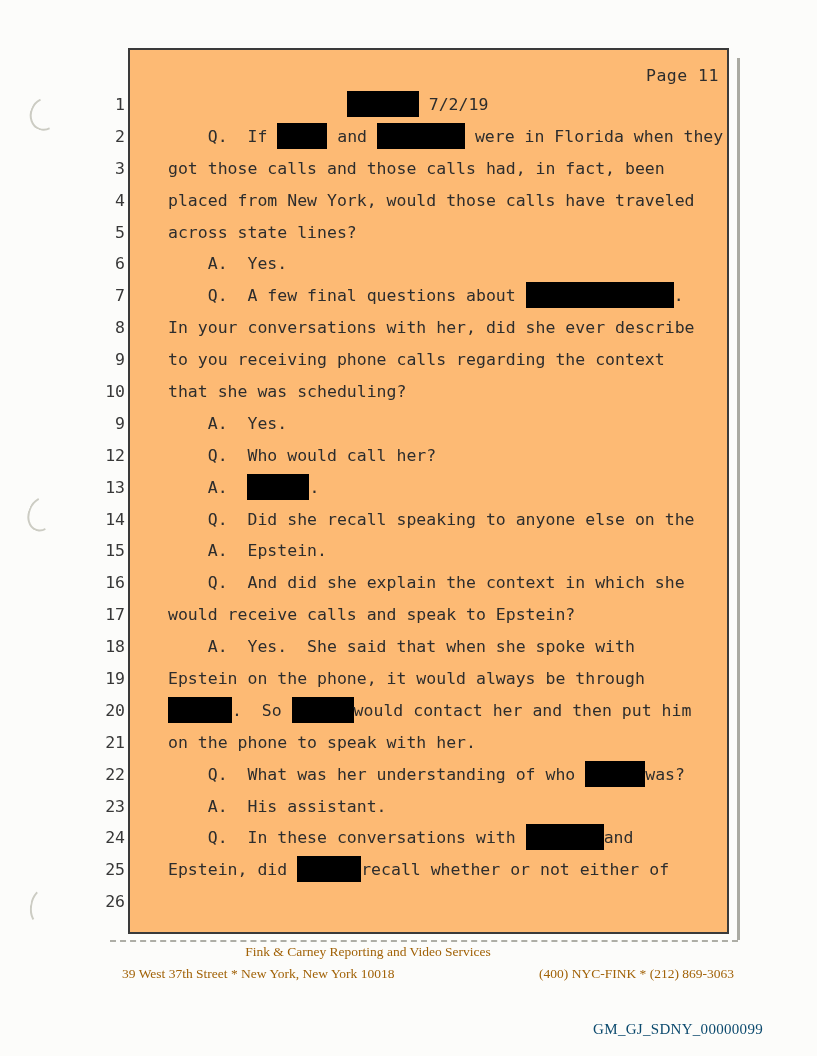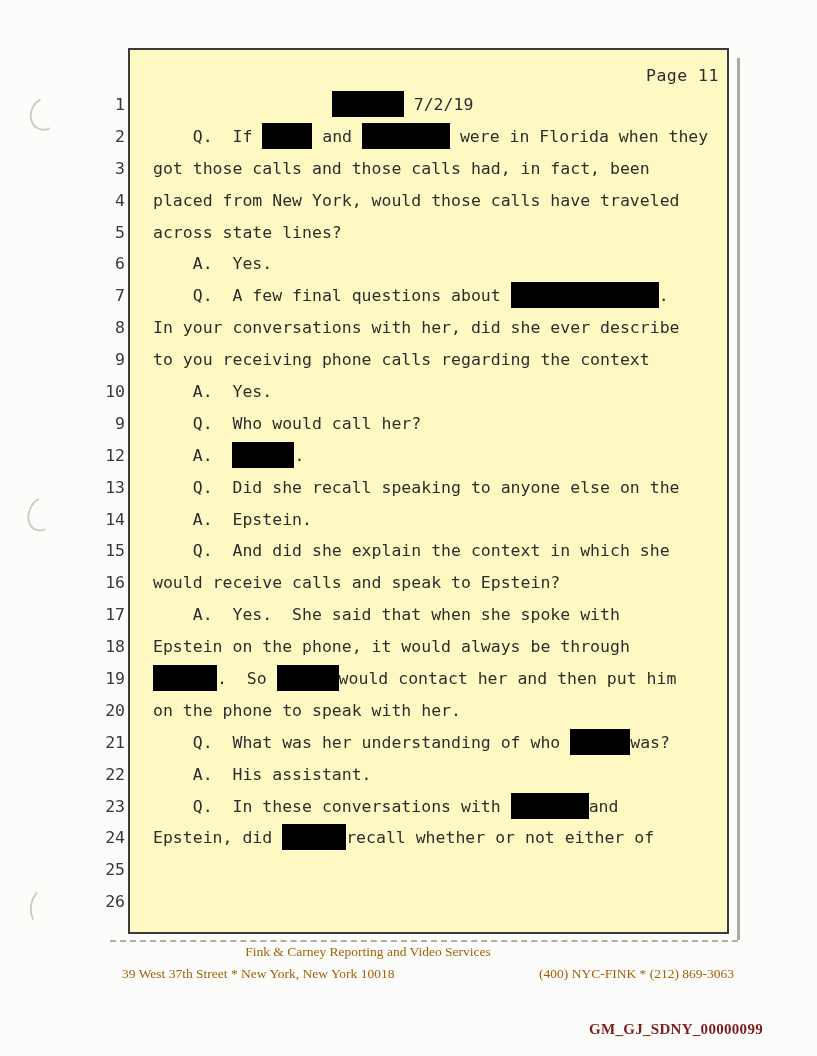--- a/index.html
+++ b/index.html
@@ -2,39 +2,39 @@
 <html><head>
 <meta charset="utf-8">
 <style>
   html,body{margin:0;padding:0;background:#ffffff;}
   .sheet{
     position:relative;width:817px;height:1056px;background:#fcfcfa;
     font-family:"DejaVu Sans Mono",monospace;color:#2d2d2d;overflow:hidden;
   }
   .frame{
     position:absolute;left:128px;top:48px;width:601px;height:886px;
-    border:2px solid #3a3a3a;background:#fef9c3;box-sizing:border-box;
+    border:2px solid #3a3a3a;background:#fdba74;box-sizing:border-box;
   }
   .outer-right{position:absolute;left:737px;top:58px;width:3px;height:882px;background:#aaaaa2;}
   .outer-bottom{position:absolute;left:110px;top:940px;width:628px;height:0;border-top:2px dashed #aeaea6;}
   .page-label{position:absolute;top:16px;right:8px;font-size:16.5px;letter-spacing:.5px;}
-  .lines{position:absolute;left:23px;top:39px;right:2px;}
+  .lines{position:absolute;left:38px;top:39px;right:2px;}
   .tline{height:31.9px;line-height:31.9px;white-space:pre;font-size:16.5px;}
   .redact{display:inline-block;height:26px;background:#000;vertical-align:-7px;}
   .lnums{position:absolute;left:55px;top:89px;width:70px;text-align:right;}
   .lnum{height:31.9px;line-height:31.9px;font-size:16.5px;color:#383838;}
   .footer{
     position:absolute;left:122px;top:944px;width:612px;
     font-family:"Liberation Serif",serif;color:#a16207;
   }
   .footer-company{width:492px;text-align:center;font-size:13.5px;line-height:16px;}
   .footer-row{display:flex;justify-content:space-between;width:612px;font-size:13.5px;line-height:16px;margin-top:6px;}
   .stamp{
     position:absolute;top:1021px;right:54px;
-    font-family:"Liberation Serif",serif;font-size:15px;color:#7f1d1d;letter-spacing:.3px;font-weight:bold;
+    font-family:"Liberation Serif",serif;font-size:15px;color:#0c4a6e;letter-spacing:.3px;
   }
   .hole{
     position:absolute;border:2px solid #ccccc3;border-radius:50%;
     border-right-color:transparent;border-top-color:transparent;box-sizing:border-box;
   }
   .hole-1{left:30px;top:97px;width:30px;height:34px;transform:rotate(22deg);}
   .hole-2{left:28px;top:496px;width:28px;height:36px;transform:rotate(22deg);}
   .hole-3{left:30px;top:888px;width:26px;height:38px;transform:rotate(8deg);border-bottom-color:transparent;}
 </style>
 </head>
@@ -80,20 +80,21 @@
     <div class="lines">
         <div class="tline"><span>                  </span><span class="redact" style="width: 72px;"></span><span> 7/2/19</span></div>
         <div class="tline"><span>    Q.  If </span><span class="redact" style="width: 50px;"></span><span> and </span><span class="redact" style="width: 88px;"></span><span> were in Florida when they</span></div>
         <div class="tline"><span>got those calls and those calls had, in fact, been</span></div>
         <div class="tline"><span>placed from New York, would those calls have traveled</span></div>
         <div class="tline"><span>across state lines?</span></div>
         <div class="tline"><span>    A.  Yes.</span></div>
         <div class="tline"><span>    Q.  A few final questions about </span><span class="redact" style="width: 148px;"></span><span>.</span></div>
         <div class="tline"><span>In your conversations with her, did she ever describe</span></div>
         <div class="tline"><span>to you receiving phone calls regarding the context</span></div>
+        <div class="tline"><span>that she was scheduling?</span></div>
         <div class="tline"><span>    A.  Yes.</span></div>
         <div class="tline"><span>    Q.  Who would call her?</span></div>
         <div class="tline"><span>    A.  </span><span class="redact" style="width: 62px;"></span><span>.</span></div>
         <div class="tline"><span>    Q.  Did she recall speaking to anyone else on the</span></div>
         <div class="tline"><span>    A.  Epstein.</span></div>
         <div class="tline"><span>    Q.  And did she explain the context in which she</span></div>
         <div class="tline"><span>would receive calls and speak to Epstein?</span></div>
         <div class="tline"><span>    A.  Yes.  She said that when she spoke with</span></div>
         <div class="tline"><span>Epstein on the phone, it would always be through</span></div>
         <div class="tline"><span class="redact" style="width: 64px;"></span><span>.  So </span><span class="redact" style="width: 62px;"></span><span>would contact her and then put him</span></div>

